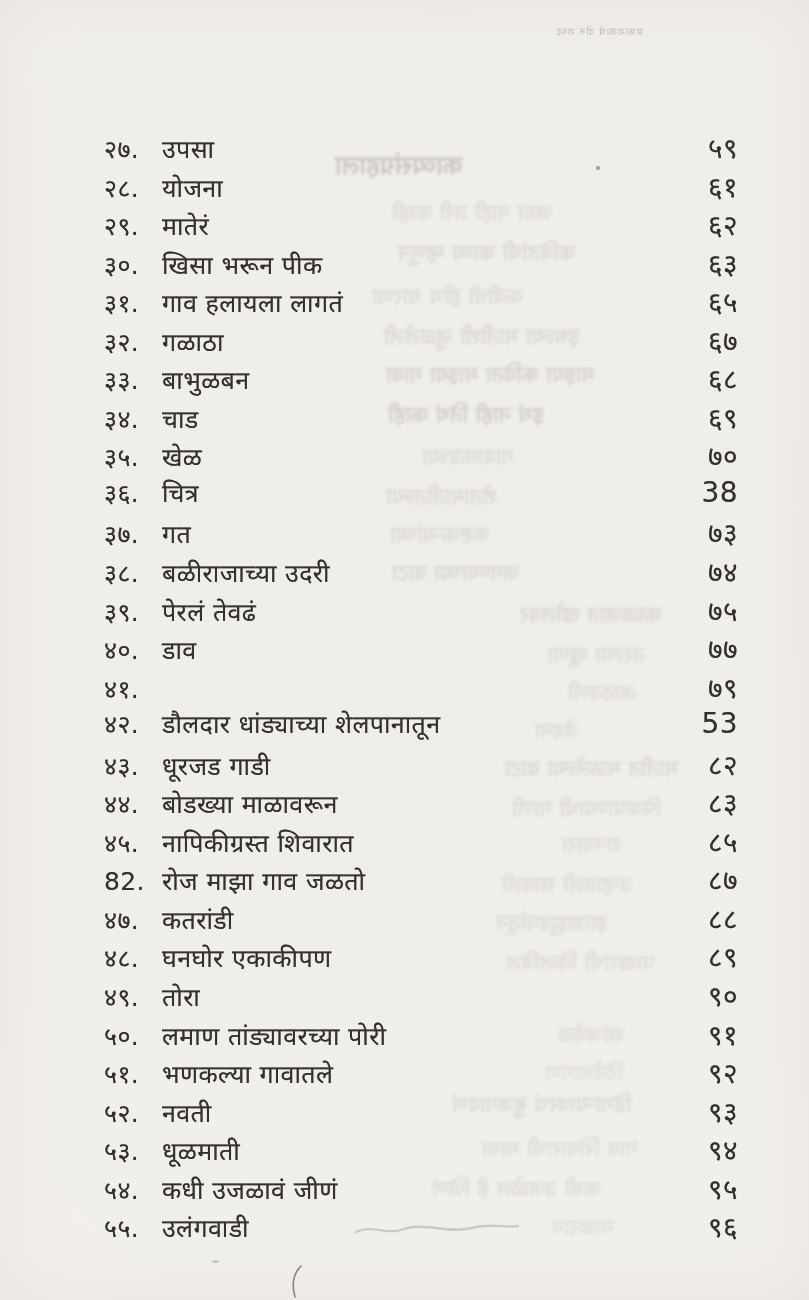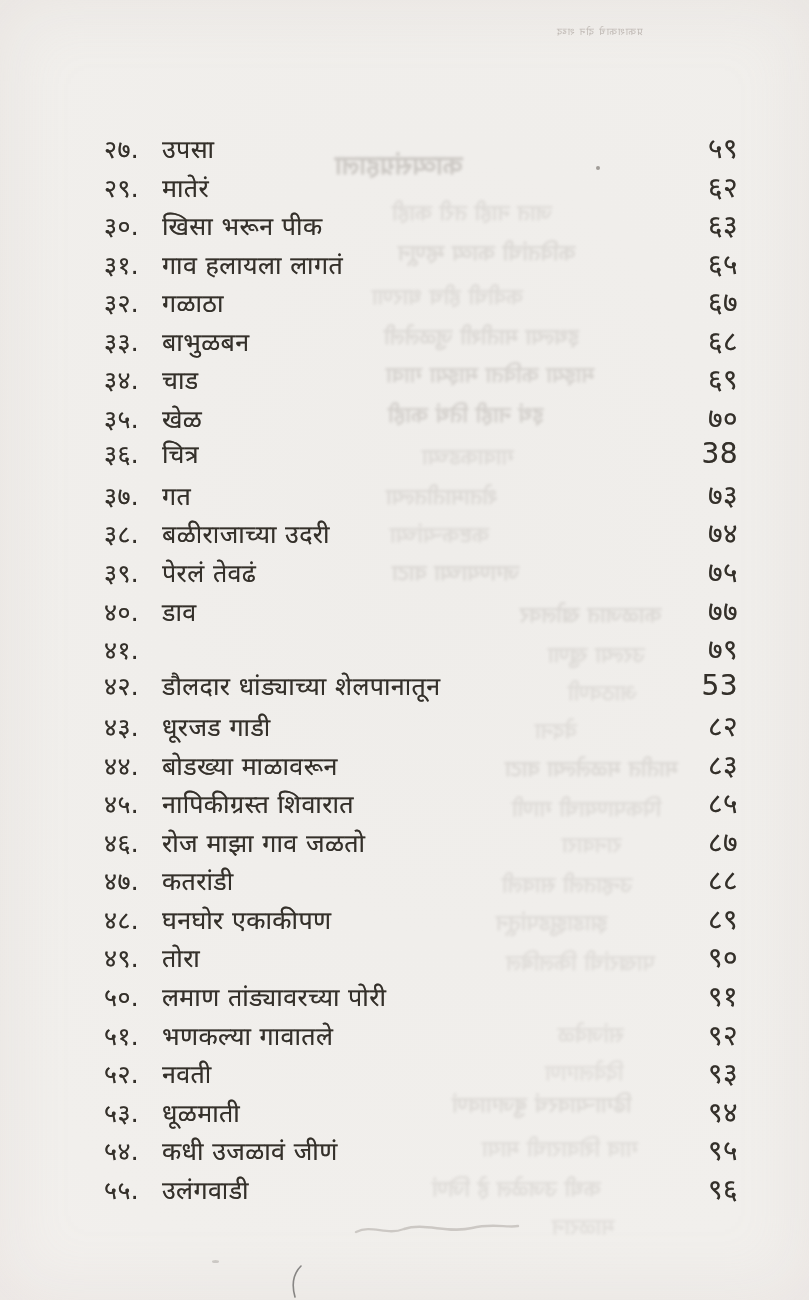--- a/index.html
+++ b/index.html
@@ -93,20 +93,25 @@
 
   <span class="top-smudge">प्रकाशकाचे दोन शब्द</span>
 
   <div class="toc">
       <div class="toc-row">
       <span class="toc-no">२७.</span>
       <span class="toc-title">उपसा</span>
       <span class="toc-page">५९</span>
     </div>
       <div class="toc-row">
+      <span class="toc-no">२८.</span>
+      <span class="toc-title">योजना</span>
+      <span class="toc-page">६१</span>
+    </div>
+      <div class="toc-row">
       <span class="toc-no">२९.</span>
       <span class="toc-title">मातेरं</span>
       <span class="toc-page">६२</span>
     </div>
       <div class="toc-row">
       <span class="toc-no">३०.</span>
       <span class="toc-title">खिसा भरून पीक</span>
       <span class="toc-page">६३</span>
     </div>
       <div class="toc-row">
@@ -177,21 +182,21 @@
       <span class="toc-no">४४.</span>
       <span class="toc-title">बोडख्या माळावरून</span>
       <span class="toc-page">८३</span>
     </div>
       <div class="toc-row">
       <span class="toc-no">४५.</span>
       <span class="toc-title">नापिकीग्रस्त शिवारात</span>
       <span class="toc-page">८५</span>
     </div>
       <div class="toc-row">
-      <span class="toc-no">४६.</span>
+      <span class="toc-no">82.</span>
       <span class="toc-title">रोज माझा गाव जळतो</span>
       <span class="toc-page">८७</span>
     </div>
       <div class="toc-row">
       <span class="toc-no">४७.</span>
       <span class="toc-title">कतरांडी</span>
       <span class="toc-page">८८</span>
     </div>
       <div class="toc-row">
       <span class="toc-no">४८.</span>

